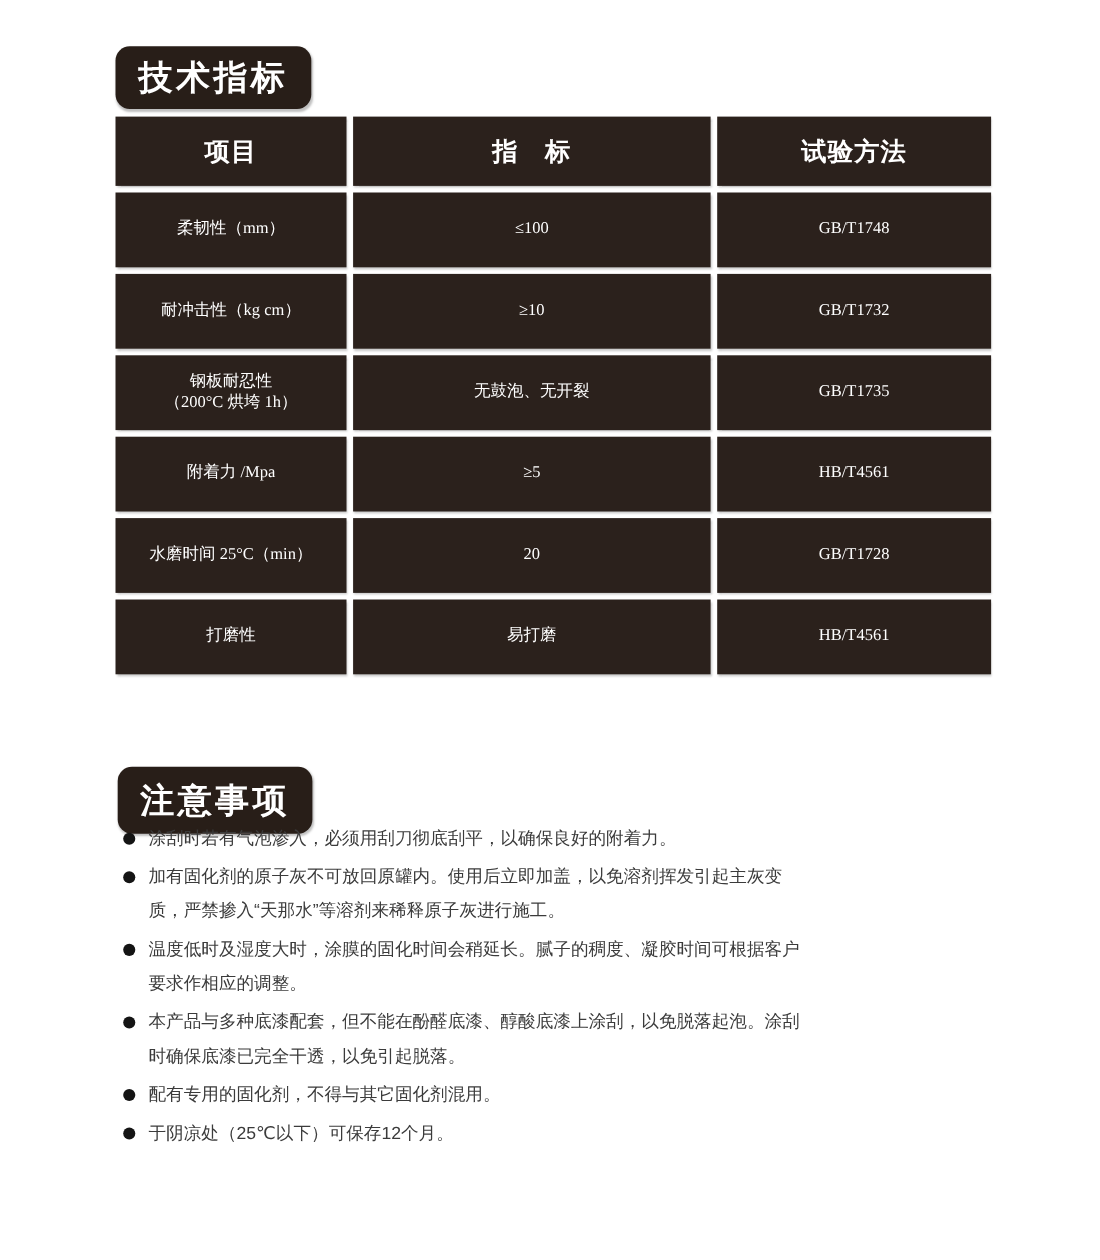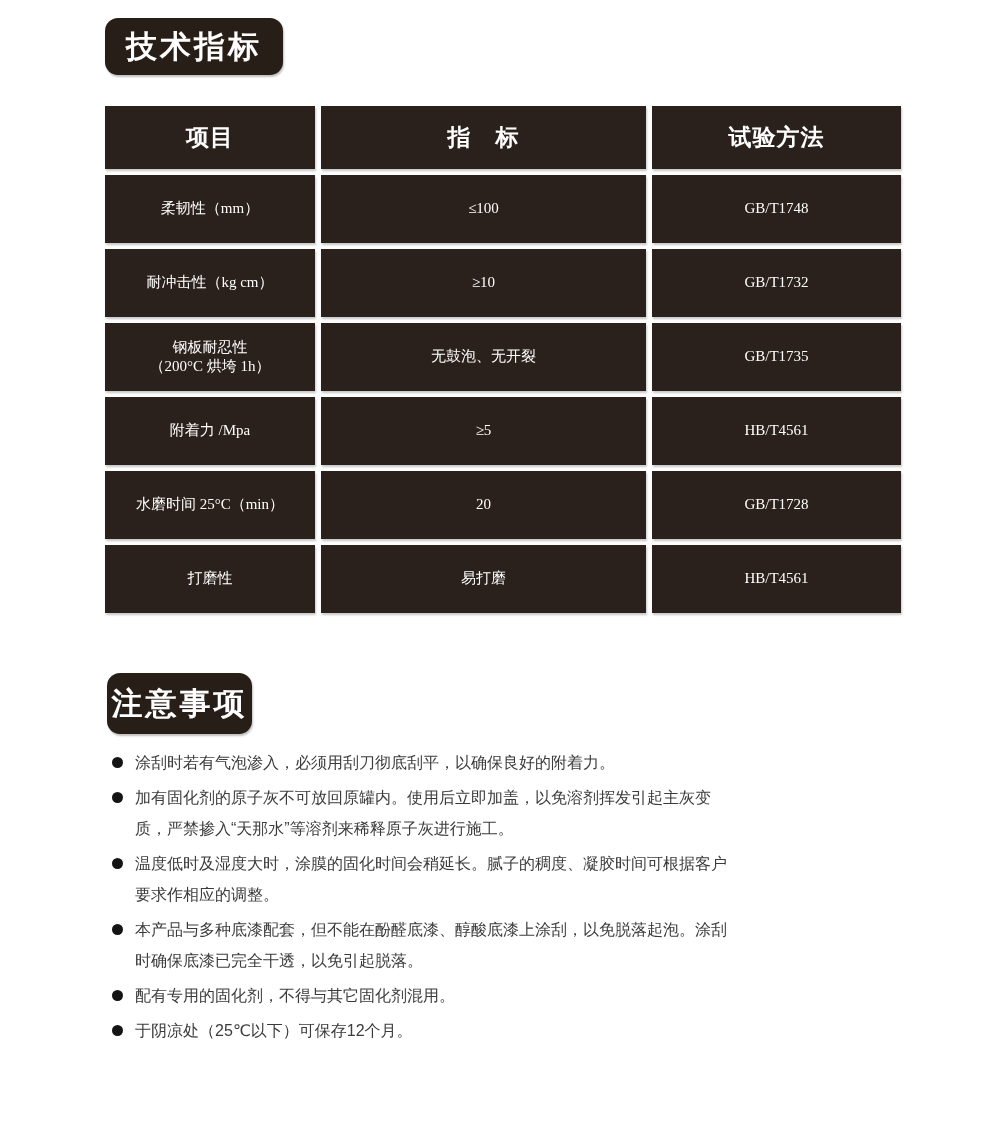--- a/index.html
+++ b/index.html
@@ -19,23 +19,24 @@
     background: #281e18;
     color: #ffffff;
     border-radius: 13px;
     display: flex;
     align-items: center;
     justify-content: center;
     font-weight: bold;
     font-size: 31px;
     letter-spacing: 3px;
     box-shadow: 1px 2px 2px rgba(0,0,0,0.25);
+    margin-top: 24px;
   }
   #badge-tech { left: 105px; top: 18px; width: 178px; height: 57px; }
-  #badge-notes { left: 107px; top: 673px; width: 145px; height: 61px; }
+  #badge-notes { left: 107px; top: 673px; width: 177px; height: 61px; }
 
   .spec-table {
     position: absolute;
     left: 105px;
     top: 106px;
     display: grid;
     grid-template-columns: 210px 325px 249px;
     grid-template-rows: 63px repeat(6, 68px);
     gap: 6px;
     font-family: Liberation Serif, serif;

